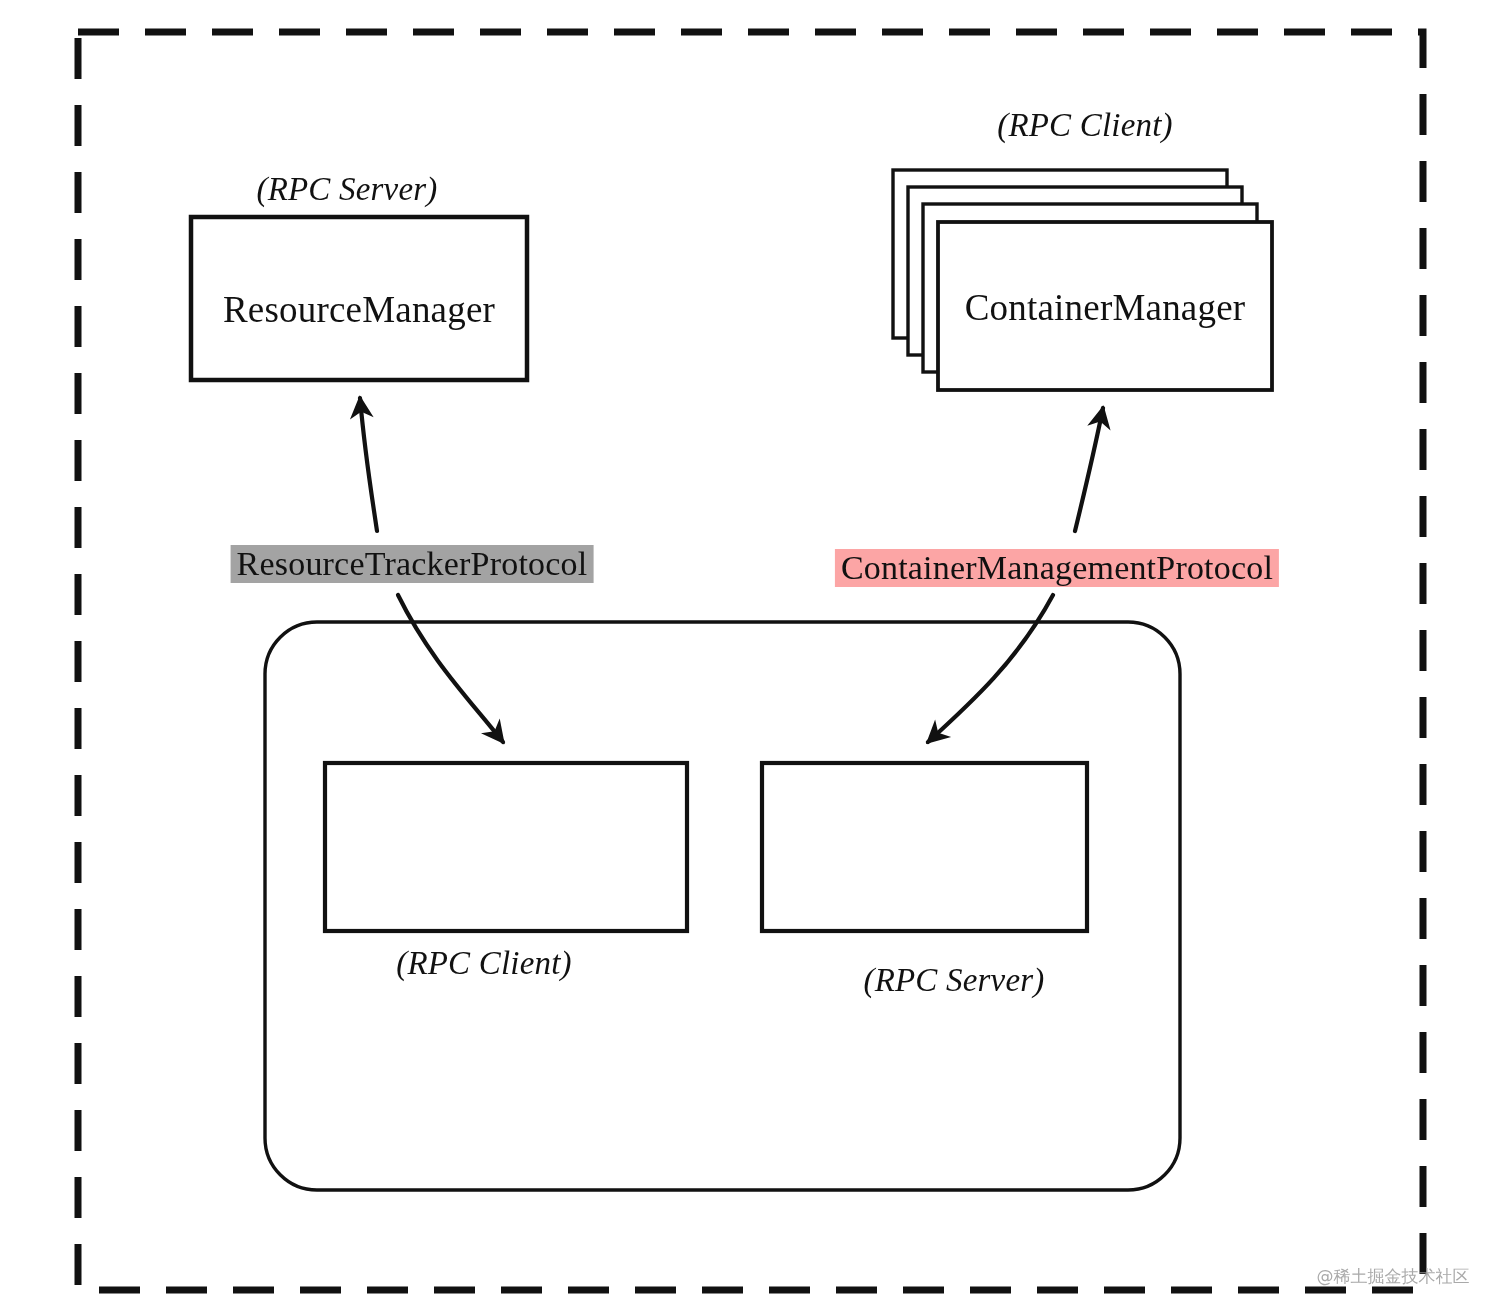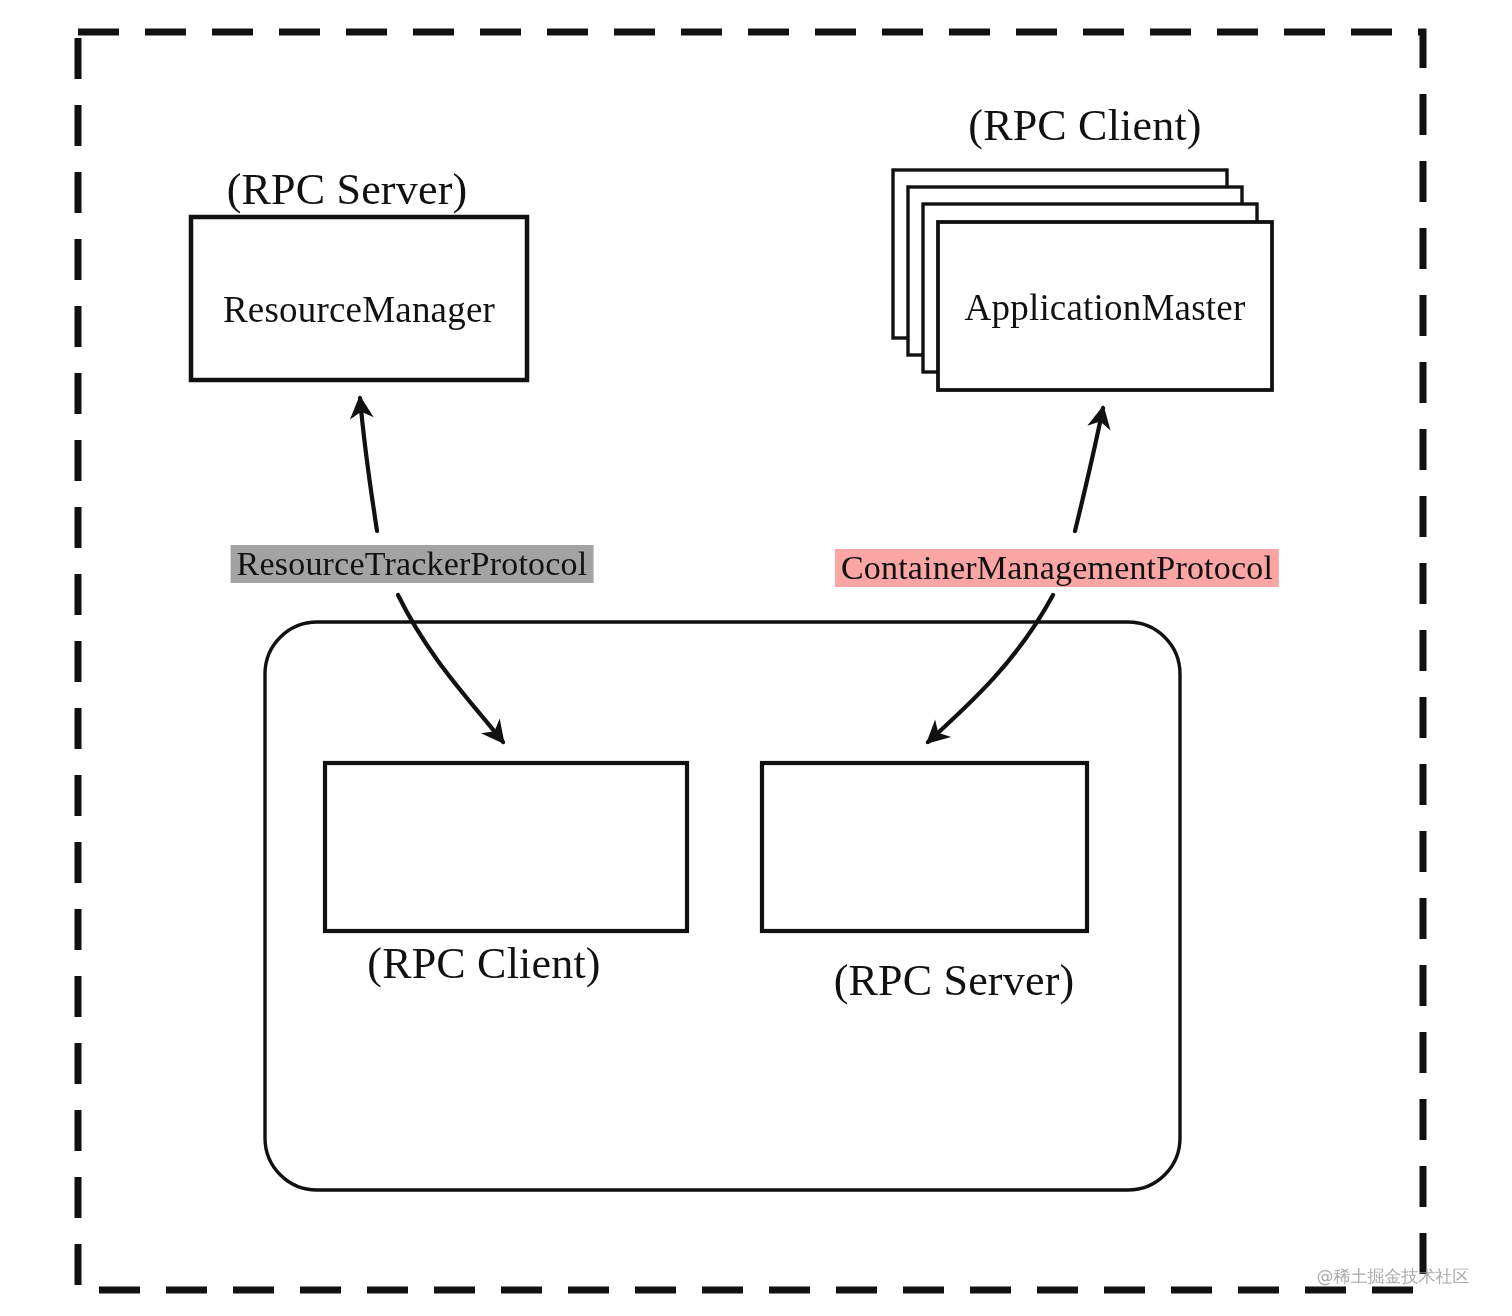--- a/index.html
+++ b/index.html
@@ -24,21 +24,21 @@
   }
   .lbl {
     position: absolute;
     color: #111111;
     white-space: nowrap;
     text-align: center;
     transform: translate(-50%, -50%);
     letter-spacing: 0.2px;
   }
   .box-title { font-size: 37px; }
-  .rpc-note  { font-size: 44px; }
+  .rpc-note  { font-size: 33px; font-style: italic; }
   .proto-lbl { font-size: 34px; }
   .nm-title  { font-size: 46px; }
   .watermark {
     position: absolute;
     font-family: "DejaVu Sans", "Liberation Sans", sans-serif;
     font-size: 17px;
     color: #9b9b9b;
     opacity: 0.85;
     white-space: nowrap;
     transform: translate(-50%, -50%);
@@ -77,21 +77,21 @@
     <path d="M 1075 531 C 1085 490 1094 452 1103 408" fill="none" stroke="#111111" stroke-width="4.2" stroke-linecap="round" marker-end="url(#ah)"></path>
     <path d="M 1053 595 C 1018 660 972 702 928 742" fill="none" stroke="#111111" stroke-width="4.2" stroke-linecap="round" marker-end="url(#ah)"></path>
   </svg>
 
   <div class="lbl rpc-note" style="left:347px; top:189px;">(RPC Server)</div>
 
   <div class="lbl box-title" style="left:359px; top:298px;margin-top:11px;">ResourceManager</div>
 
   <div class="lbl rpc-note" style="left:1085px; top:125px;">(RPC Client)</div>
 
-  <div class="lbl box-title" style="left:1105px; top:307px;">ApplicationMaster</div>
+  <div class="lbl box-title" style="left:1105px; top:307px;">ContainerManager</div>
 
   <div class="lbl proto-lbl" style="left:412px; top:564px; background:#a3a3a3; padding:0 6px;">ResourceTrackerProtocol</div>
 
   <div class="lbl proto-lbl" style="left:1057px; top:568px; background:#fca5a5; padding:0 6px;">ContainerManagementProtocol</div>
 
 
   <div class="lbl rpc-note" style="left:484px; top:963px;">(RPC Client)</div>
 
 
   <div class="lbl rpc-note" style="left:954px; top:980px;">(RPC Server)</div>

